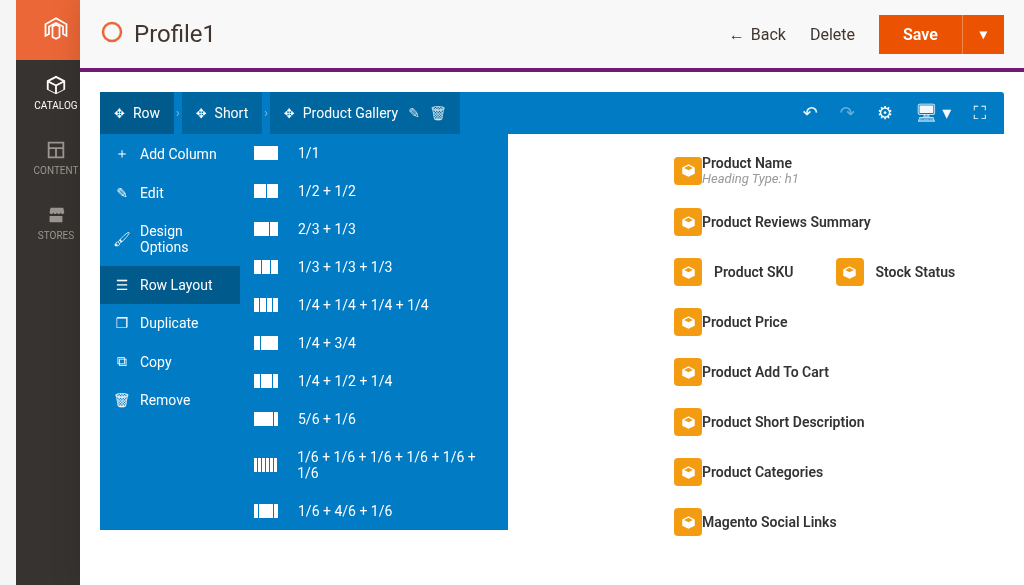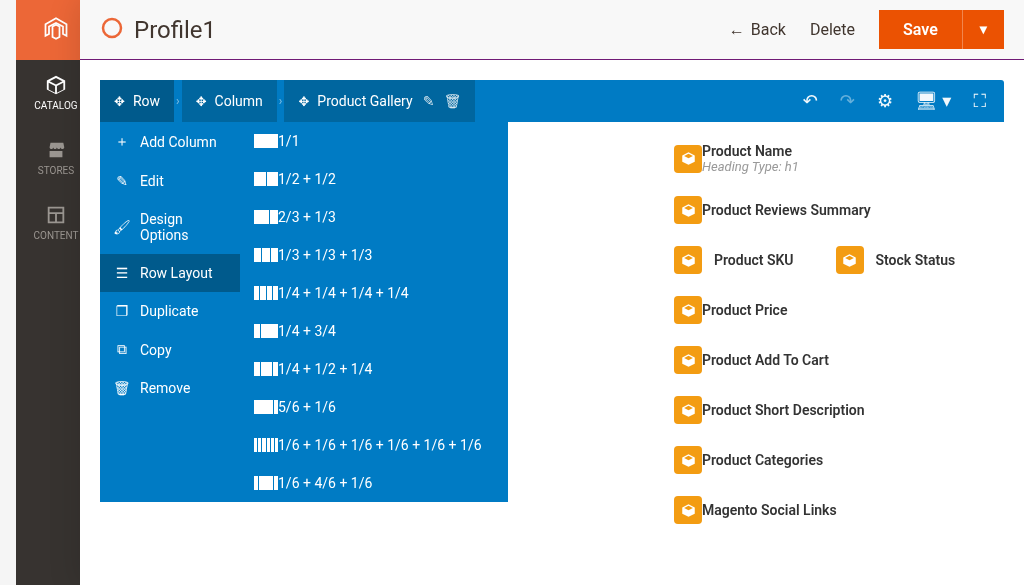--- a/index.html
+++ b/index.html
@@ -4,21 +4,21 @@
 <style>
 *{margin:0;padding:0;box-sizing:border-box;font-family:-apple-system,BlinkMacSystemFont,"Segoe UI",Roboto,Helvetica,Arial,sans-serif}
 body{background:#f5f5f5;width:1024px;height:585px;overflow:hidden;position:relative}
 .sidebar{position:absolute;left:16px;top:0;width:80px;height:100%;background:#373330;display:flex;flex-direction:column;align-items:center}
 .logo{width:80px;height:60px;background:#ec6737;display:flex;align-items:center;justify-content:center}
 .logo svg{width:28px;height:28px}
 .side-item{width:80px;padding:14px 0;display:flex;flex-direction:column;align-items:center;color:#9b9691;font-size:10px;cursor:pointer}
 .side-item.active{color:#fff}
 .side-item svg{width:22px;height:22px;margin-bottom:4px}
 .main{position:absolute;left:80px;top:0;right:0;height:100%;background:#fff;display:flex;flex-direction:column;box-shadow:0 0 30px rgba(0,0,0,.15)}
-.header{height:60px;display:flex;align-items:center;padding:0 20px;border-bottom:1px solid #701a75;background:#f8f8f8}
+.header{height:72px;display:flex;align-items:center;padding:0 20px;border-bottom:4px solid #701a75;background:#f8f8f8}
 .brand-icon{color:#ec6737;margin-right:10px}
 .brand-icon svg{width:24px;height:24px}
 .title{font-size:24px;color:#41362f;font-weight:400}
 .header-actions{margin-left:auto;display:flex;align-items:center;gap:24px}
 .link-btn{color:#41362f;font-size:16px;cursor:pointer;display:flex;align-items:center;gap:6px}
 .save-group{display:flex}
 .save-btn{background:#eb5202;color:#fff;border:none;padding:10px 24px;font-size:16px;font-weight:600;cursor:pointer}
 .save-caret{background:#eb5202;border:none;border-left:1px solid rgba(255,255,255,.3);padding:10px 14px;color:#fff;cursor:pointer}
 .content{flex:1;padding:20px;overflow:hidden;position:relative}
 .editor-bar{background:#007bc4;height:42px;display:flex;align-items:center;color:#fff;border-radius:3px 3px 0 0}
@@ -27,21 +27,21 @@
 .crumb.darker{background:#005a8c}
 .crumb-chevron{color:rgba(255,255,255,.5);font-size:12px;padding:0 2px}
 .editor-icons{margin-left:auto;display:flex;gap:22px;padding-right:18px;font-size:18px}
 .editor-icons span{cursor:pointer;opacity:.95}
 .move-ic{font-size:13px}
 .dropdowns{position:absolute;left:20px;top:62px;display:flex;z-index:10}
 .dd1{width:140px;background:#007bc4}
 .dd1 .item{padding:11px 14px;color:#fff;font-size:14px;display:flex;align-items:center;gap:10px;cursor:pointer}
 .dd1 .item.sel{background:#005a8c}
 .dd2{width:268px;background:#007bc4}
-.dd2 .item{padding:11px 14px;color:#fff;font-size:14px;display:flex;align-items:center;cursor:pointer}
+.dd2 .item{padding:11px 14px;color:#fff;font-size:14px;display:flex;align-items:center;gap:20px;cursor:pointer}
 .layout-ic{width:24px;height:14px;display:inline-flex;gap:1px}
 .layout-ic span{background:#fff;height:100%}
 .properties{position:absolute;right:0;top:62px;width:360px;padding:10px;overflow:hidden}
 .prop-row{display:flex;align-items:center;gap:0;padding:11px 0}
 .prop-box{width:28px;height:28px;background:#f39c12;border-radius:4px;display:flex;align-items:center;justify-content:center;flex-shrink:0}
 .prop-box svg{width:15px;height:15px}
 .prop-label{font-size:14px;color:#333;font-weight:600}
 .prop-sub{font-size:13px;color:#999;font-style:italic;font-weight:400}
 .prop-row.dual{gap:12px}
 .prop-row.dual .prop-label{flex:0 0 auto;margin-right:30px}
@@ -60,29 +60,29 @@
       </svg>
   </div>
   <div class="side-item active">
     <svg viewBox="0 0 24 24" fill="currentColor">
         <path d="M12 2L2 7v10l10 5 10-5V7L12 2zm0 2.3L19 8l-7 3.5L5 8l7-3.7zM4 9.5l7 3.5v7.5l-7-3.5V9.5zm16 0V17l-7 3.5V13l7-3.5z"></path>
       </svg>
     <span>CATALOG</span>
   </div>
   <div class="side-item">
     <svg viewBox="0 0 24 24" fill="currentColor">
+        <path d="M3 3h18v18H3V3zm2 2v4h14V5H5zm0 6v8h6v-8H5zm8 0v8h6v-8h-6z"></path>
+      </svg>
+    <span>CONTENT</span>
+  </div>
+  <div class="side-item">
+    <svg viewBox="0 0 24 24" fill="currentColor">
         <path d="M4 4h16l1 5c0 1.1-.9 2-2 2s-2-.9-2-2c0 1.1-.9 2-2 2s-2-.9-2-2c0 1.1-.9 2-2 2s-2-.9-2-2c0 1.1-.9 2-2 2s-2-.9-2-2l1-5zm1 9h14v7H5v-7z"></path>
       </svg>
     <span>STORES</span>
-  </div>
-  <div class="side-item">
-    <svg viewBox="0 0 24 24" fill="currentColor">
-        <path d="M3 3h18v18H3V3zm2 2v4h14V5H5zm0 6v8h6v-8H5zm8 0v8h6v-8h-6z"></path>
-      </svg>
-    <span>CONTENT</span>
   </div>
 </div>
 
 <div class="main">
   <div class="header">
     <span class="brand-icon">
       <svg viewBox="0 0 24 24" fill="none" stroke="currentColor" stroke-width="2.5">
           <circle cx="12" cy="12" r="9"></circle>
         </svg>
     </span>
@@ -102,21 +102,21 @@
 
   <div class="content">
     <div class="editor-bar">
       <div class="crumb darker">
         <span class="move-ic">✥</span>
         <span>Row</span>
       </div>
       <span class="crumb-chevron">›</span>
       <div class="crumb dark">
         <span class="move-ic">✥</span>
-        <span>Column</span>
+        <span>Short</span>
       </div>
       <span class="crumb-chevron">›</span>
       <div class="crumb dark">
         <span class="move-ic">✥</span>
         <span>Product Gallery</span>
         <span class="edit-ic ic">✎</span>
         <span class="trash-ic ic">🗑</span>
       </div>
       <div class="editor-icons">
         <span>↶</span>

